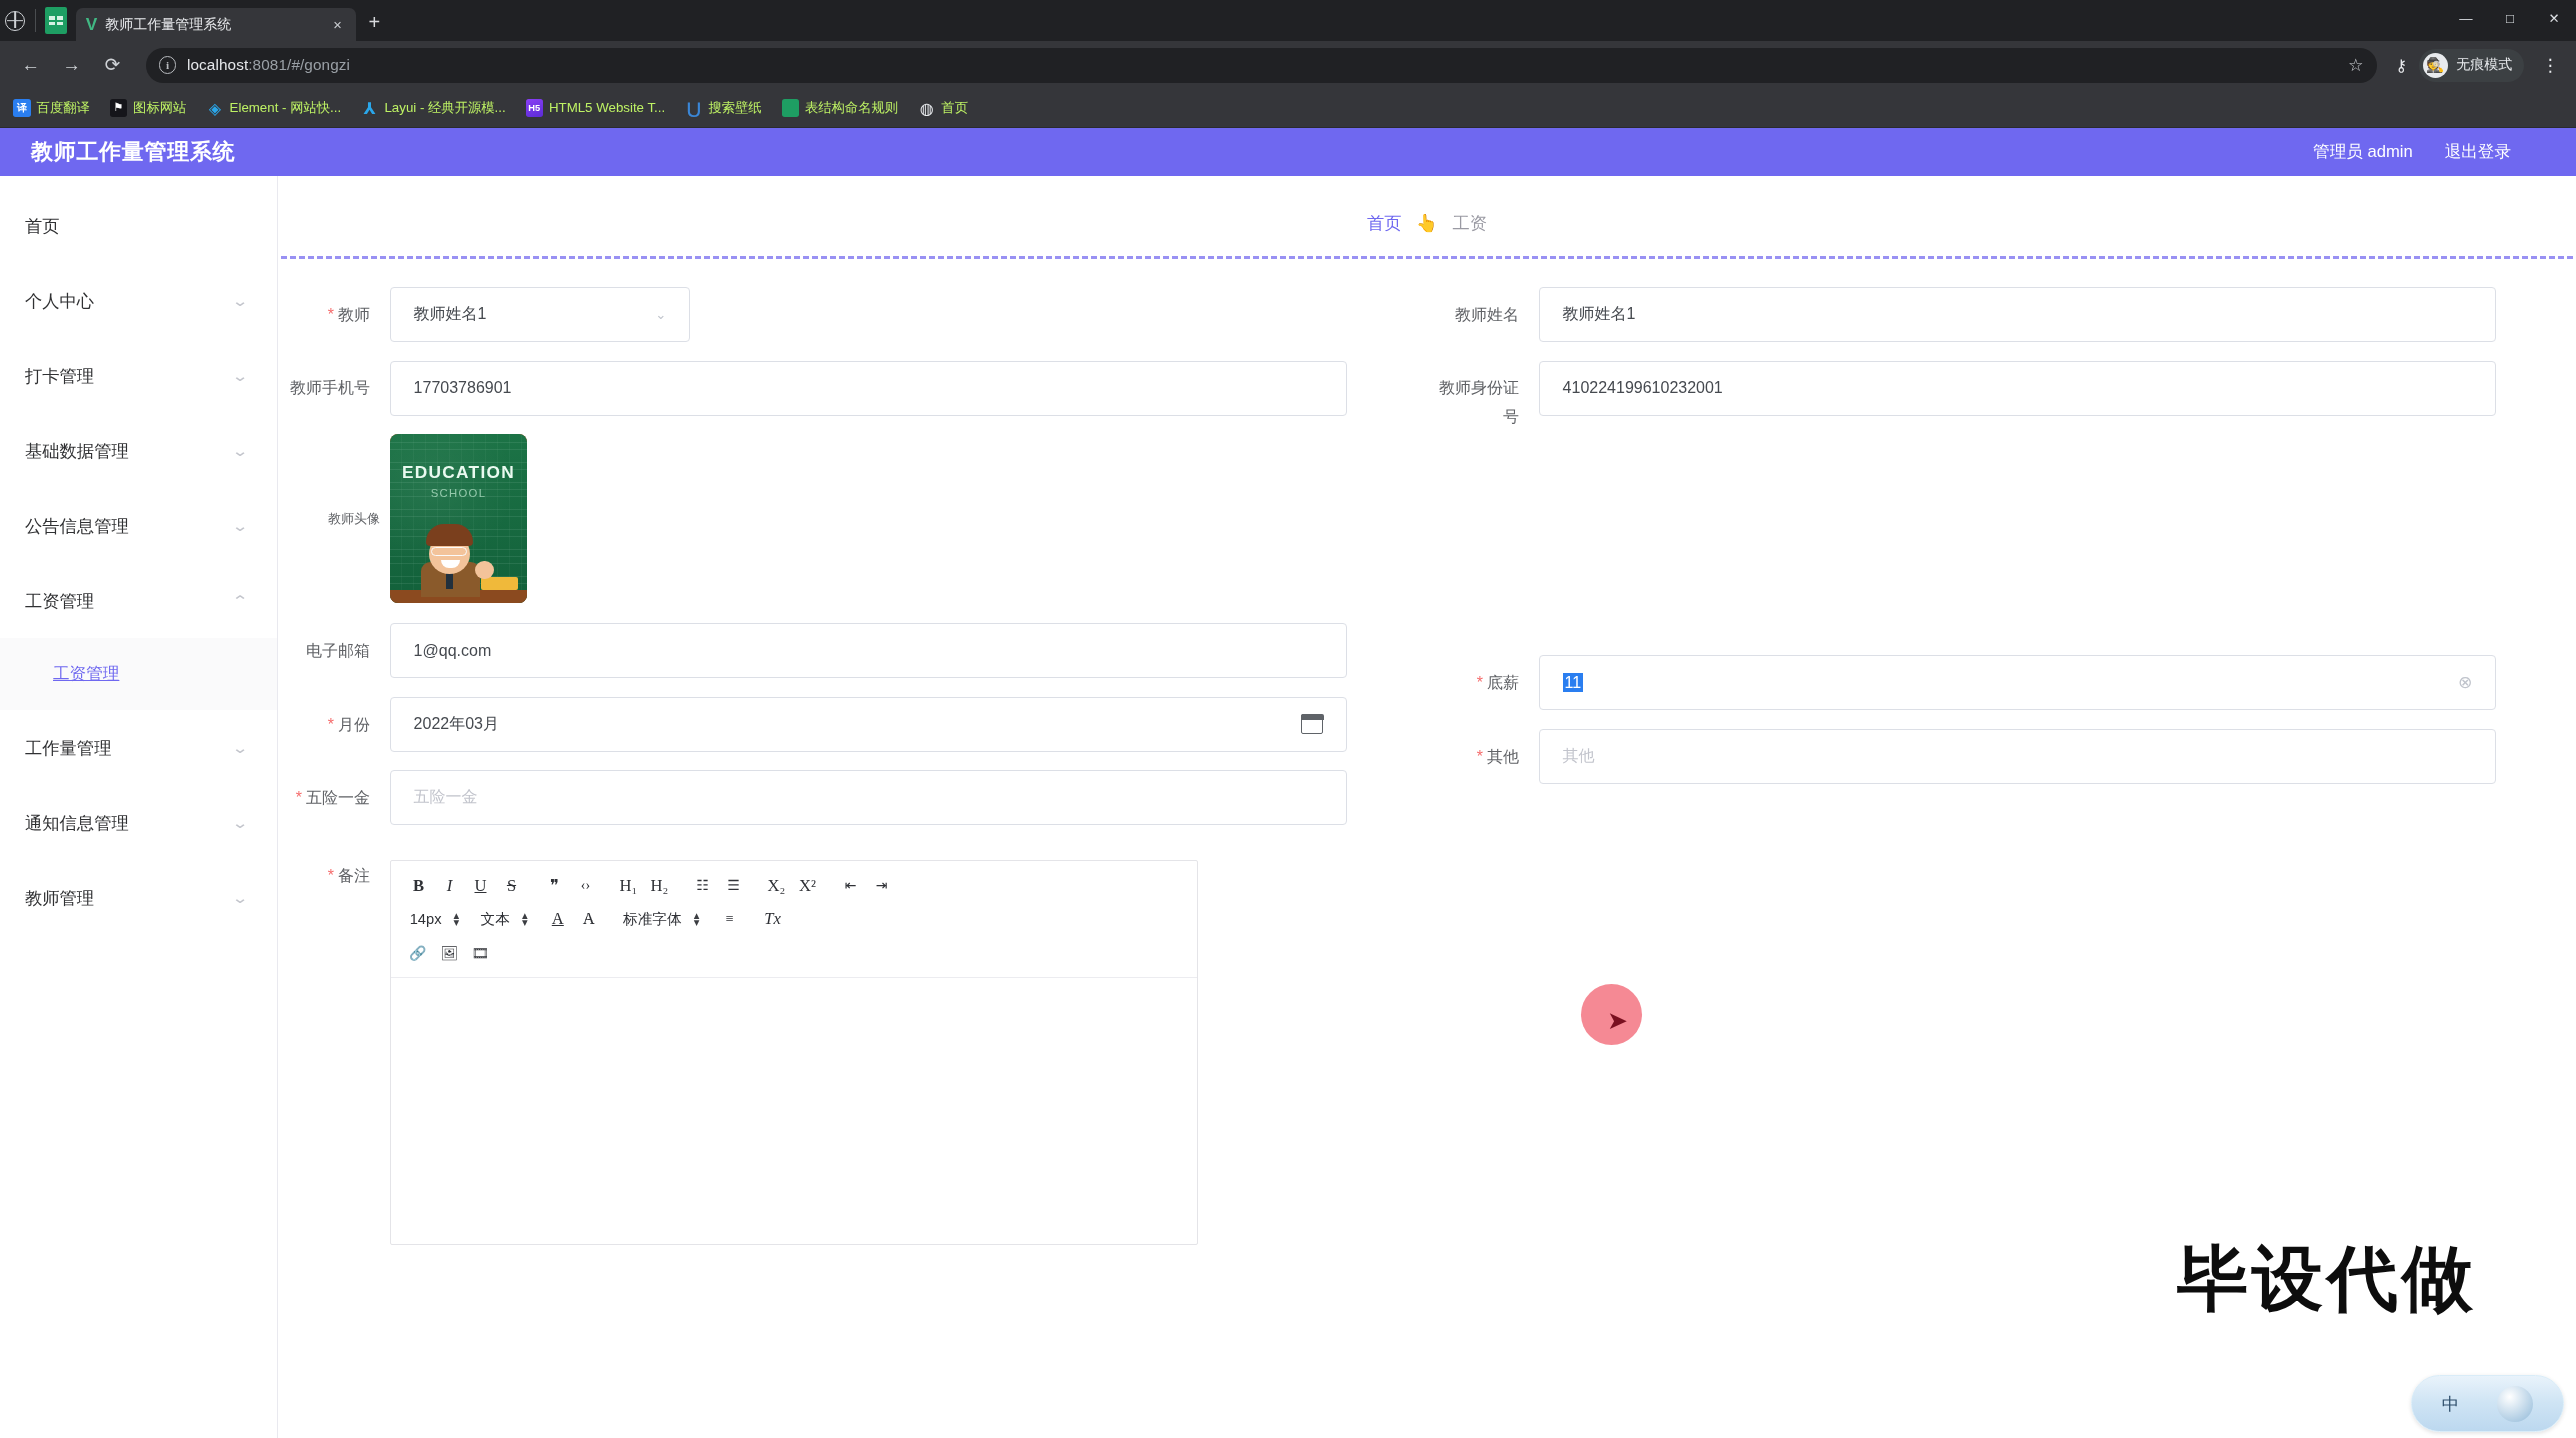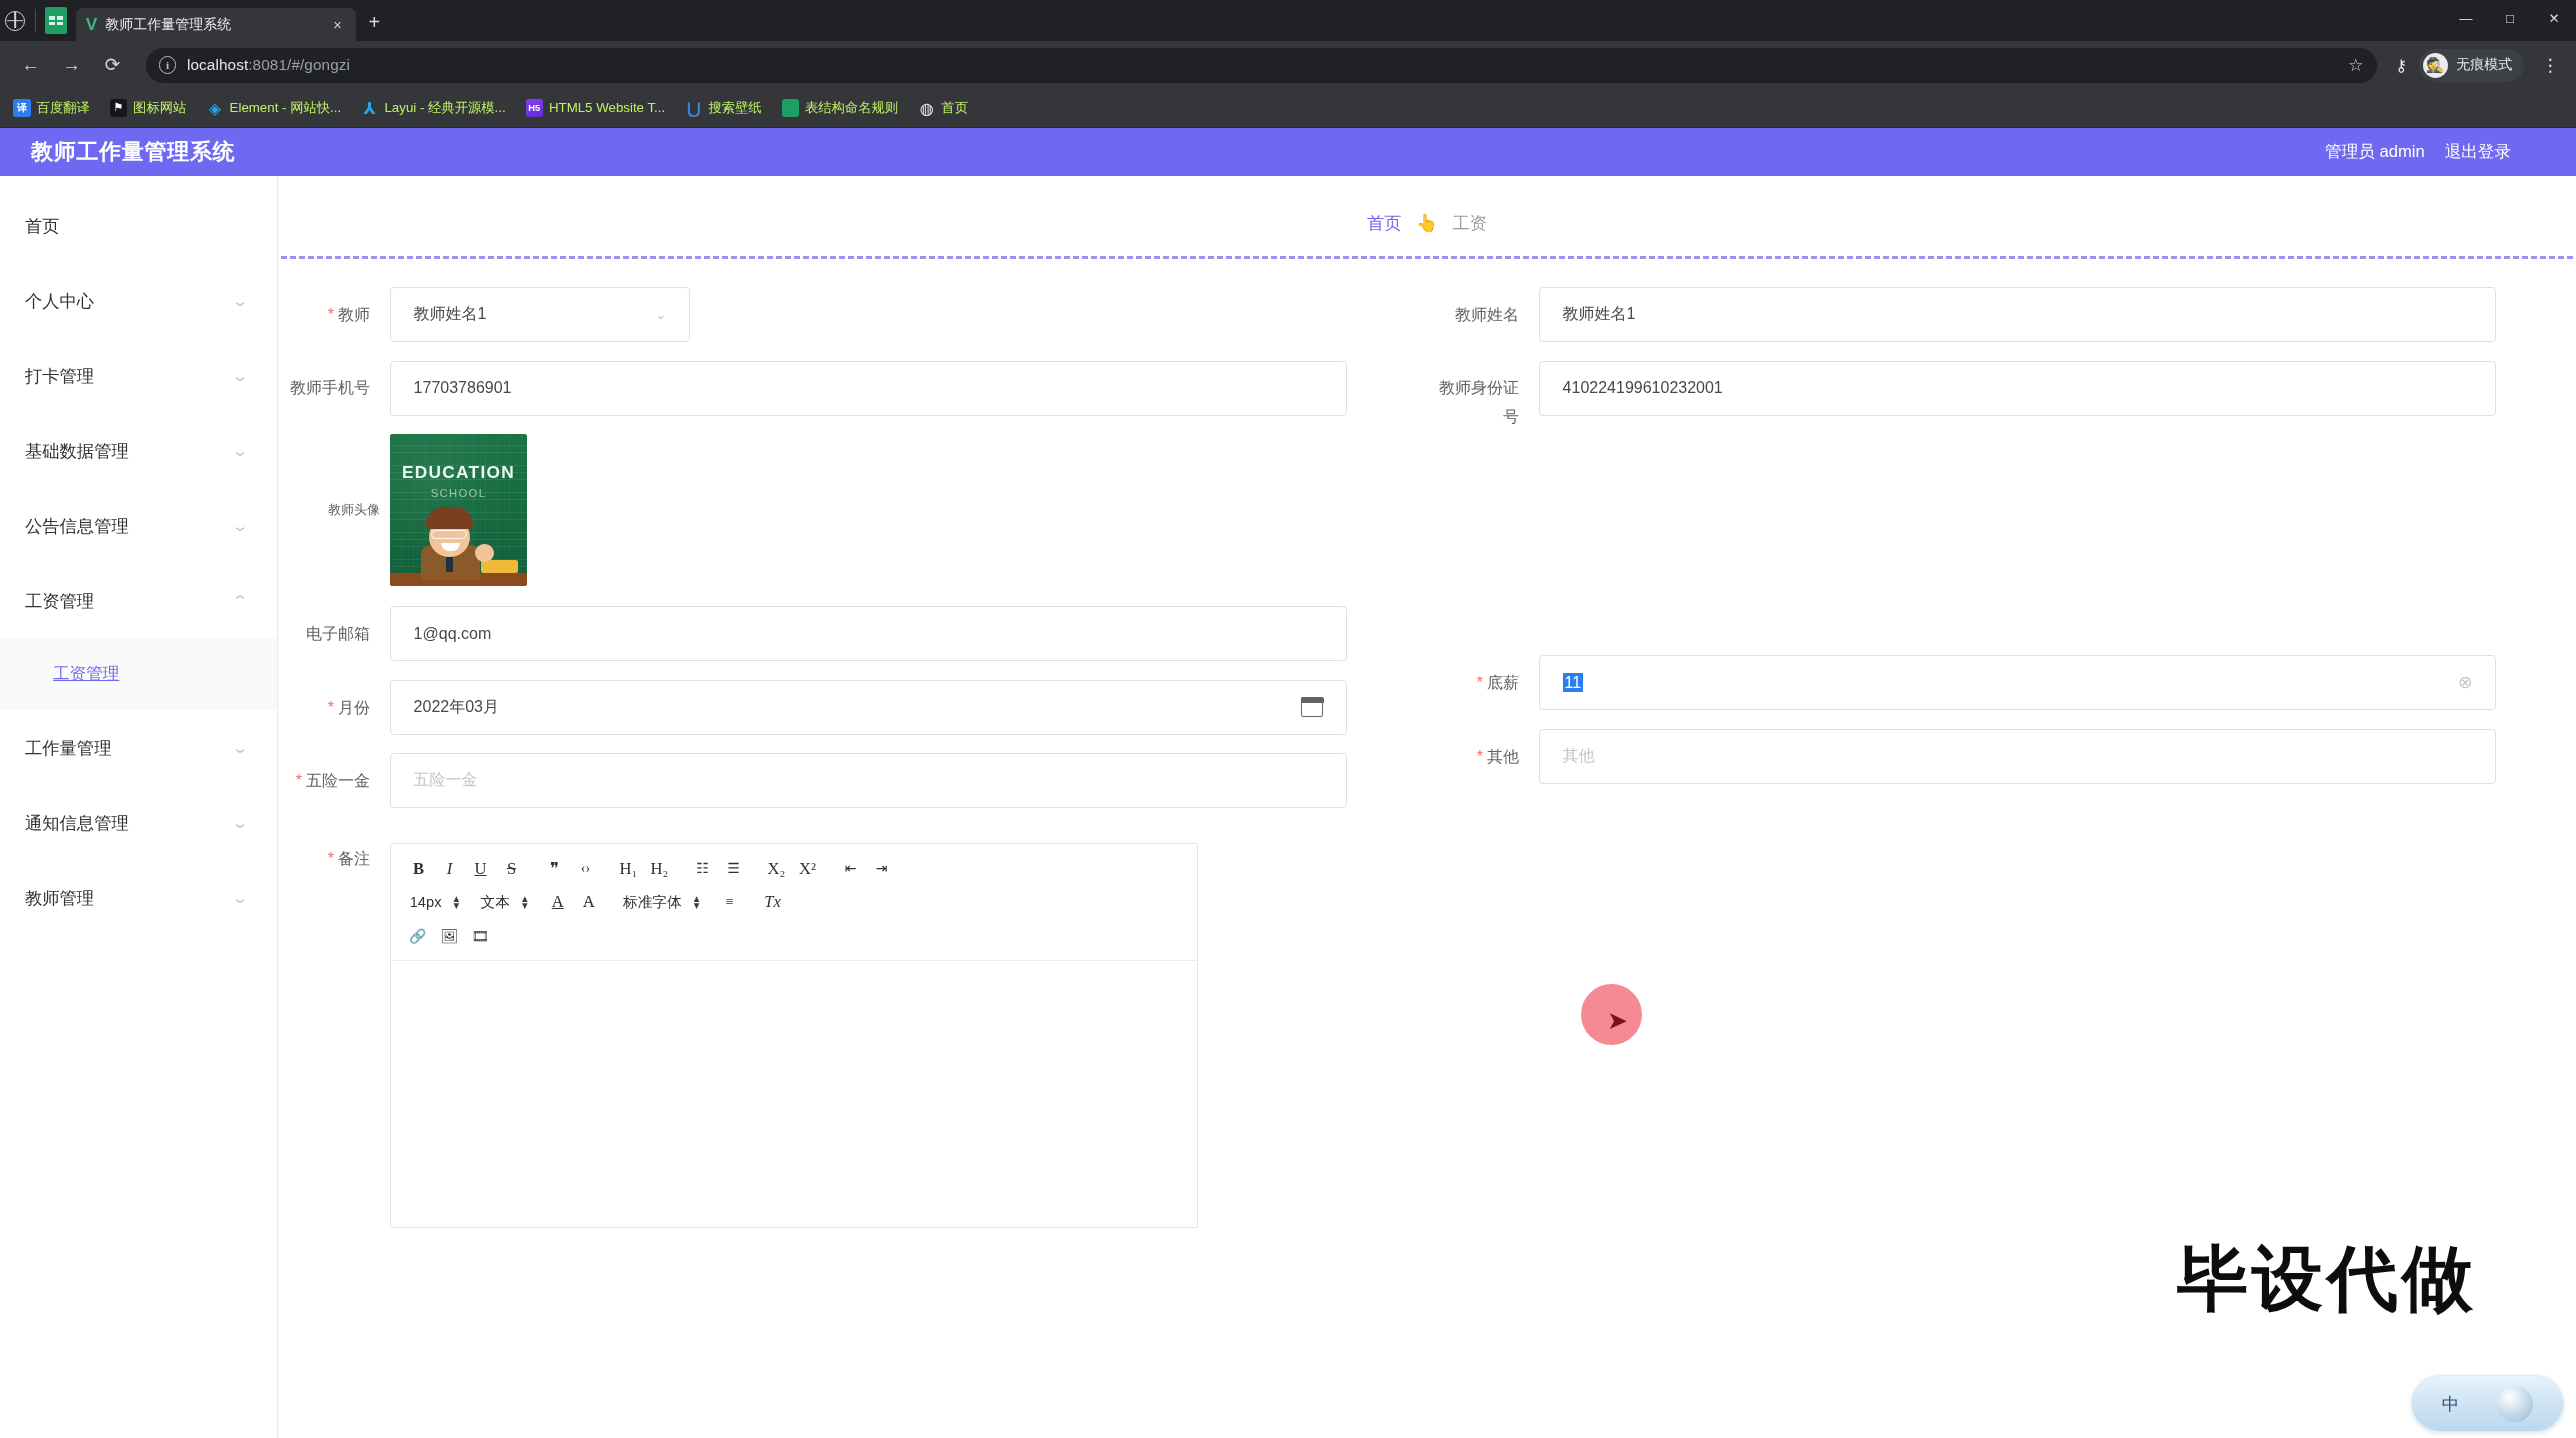--- a/index.html
+++ b/index.html
@@ -113,21 +113,21 @@
   .ic-globe { background: transparent; color: #e9ebee; font-size: 16px; }
 
   
   .app { position: absolute; left: 0; top: 128px; width: 2576px; height: 1311px; background: #fff; }
 
   .app-header {
     height: 48px; background: #6f68f0; display: flex; align-items: center;
     justify-content: space-between; padding: 0 65px 0 31px;
   }
   .app-title { color: #fff; font-size: 22px; font-weight: bold; letter-spacing: 0.7px; }
-  .app-header-right { display: flex; align-items: center; gap: 20px; }
+  .app-header-right { display: flex; align-items: center; gap: 32px; }
   .app-user { color: #fff; font-size: 16.6px; }
   .app-logout { color: #fff; font-size: 16.6px; }
 
   .app-body { display: flex; height: 1263px; }
 
   .sidebar {
     width: 278px; background: #fff; border-right: 0.7px solid #e9e9ef; flex: 0 0 278px;
     padding-top: 12px;
   }
   .side-item {
@@ -187,21 +187,21 @@
     background:#5f6368; border-radius:2px 2px 0 0;
   }
   .err { color: #f56c6c; font-size: 14px; margin-top: 5.3px; }
 
   .avatar-row { display: flex; align-items: center; margin-bottom: 20px; }
   .avatar-lbl {
     width: 112px; flex: 0 0 112px; text-align: right; padding-right: 10px;
     font-size: 13px; color: #606266;
   }
   .avatar {
-    width: 137px; height: 152px; border-radius: 3px; overflow: hidden; position: relative;
+    width: 137px; height: 169px; border-radius: 8px; overflow: hidden; position: relative;
     background: #c2410c;
   }
   .avatar .board {
     position: absolute; inset: 0;
     background:
       radial-gradient(circle at 30% 30%, rgba(255,255,255,.06), transparent 55%),
       linear-gradient(#1c7346, #12603a);
   }
   .avatar .edu {
     position: absolute; top: 28px; left: 0; right: 0; text-align: center;

